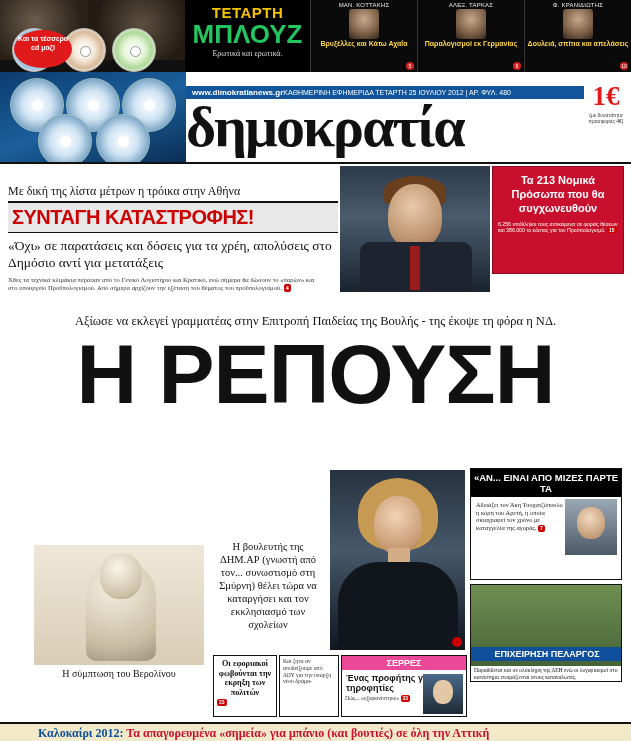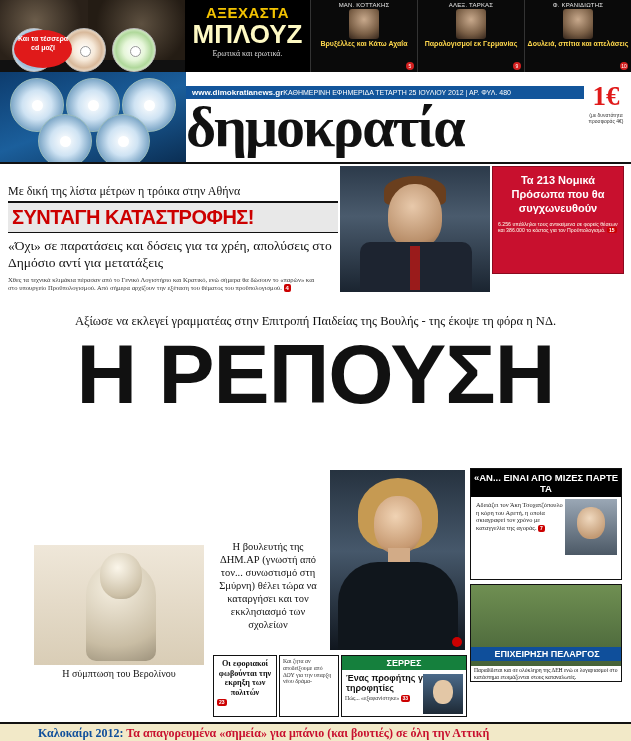--- a/index.html
+++ b/index.html
@@ -24,21 +24,21 @@
   .d1{left:12px;top:28px;width:42px;height:42px;background:
      radial-gradient(circle at 50% 50%, #ffffff 0%, #d9e8f6 35%, #9bbdd8 60%, #dfe9f2 80%, #b9cfe0 100%);}
   .d2{left:62px;top:28px;width:42px;height:42px;background:
      radial-gradient(circle at 50% 50%, #ffffff 0%, #f6e9d9 35%, #d8b99b 60%, #f2ecdf 80%, #e0d0b9 100%);}
   .d3{left:112px;top:28px;width:42px;height:42px;background:
      radial-gradient(circle at 50% 50%, #ffffff 0%, #e6f6d9 35%, #b0d89b 60%, #e7f2df 80%, #c9e0b9 100%);}
   .cd-badge{position:absolute;left:14px;top:30px;width:58px;height:38px;border-radius:50%;background:#e01a1a;color:#fff;
      font-family:"Liberation Sans",sans-serif;font-size:7px;font-weight:bold;text-align:center;line-height:9px;padding-top:4px;box-sizing:border-box;z-index:5;}
   .ts-mid{width:125px;height:72px;background:#000;color:#fff;position:relative;text-align:center;}
   .ts-mid .l1{font-family:"Liberation Sans",sans-serif;font-size:15px;font-weight:bold;color:#f3c300;letter-spacing:0.5px;margin-top:4px;}
-  .ts-mid .l2{font-family:"Liberation Sans",sans-serif;font-size:26px;font-weight:bold;color:#fef9c3;line-height:26px;}
+  .ts-mid .l2{font-family:"Liberation Sans",sans-serif;font-size:26px;font-weight:bold;color:#22c55e;line-height:26px;}
   .ts-mid .l3{font-family:"Liberation Serif",serif;font-size:8px;color:#ddd;margin-top:2px;}
   .ts-cols{flex:1;display:flex;}
   .ts-col{flex:1;border-left:1px solid #333;position:relative;color:#fff;text-align:center;}
   .ts-col .name{font-family:"Liberation Sans",sans-serif;font-size:6px;color:#e8e8e8;padding-top:2px;letter-spacing:0.2px;}
   .ts-col .face{width:30px;height:30px;border-radius:3px;margin:1px auto 0;background:
      radial-gradient(circle at 50% 35%, #c8a98c 0%, #7a5f46 60%, #33241a 100%);}
   .ts-col .cap{font-family:"Liberation Sans",sans-serif;font-size:7px;color:#ffd84d;font-weight:bold;line-height:8px;margin-top:1px;}
   .ts-col .pg{position:absolute;right:3px;bottom:2px;background:#d32020;color:#fff;font-size:5px;
      font-family:"Liberation Sans",sans-serif;border-radius:50%;width:8px;height:8px;line-height:8px;}
 
@@ -132,21 +132,21 @@
   .greenbox .cap{position:absolute;left:0;bottom:0;width:152px;background:#fff;color:#111;
      font-family:"Liberation Serif",serif;font-size:5.6px;line-height:6.4px;padding:1px 3px;box-sizing:border-box;}
 
   
   .bbox{position:absolute;top:655px;height:62px;border:1px solid #111;box-sizing:border-box;background:#fff;}
   .bb1{left:213px;width:64px;}
   .bb2{left:279px;width:60px;}
   .bb3{left:341px;width:126px;}
   .bbox .t{font-family:Liberation Serif, serif;font-weight:bold;font-size:8.2px;line-height:9.5px;color:#111;text-align:center;padding:3px 2px 0;}
   .bbox .s{font-family:"Liberation Serif",serif;font-size:5.8px;line-height:6.8px;color:#333;padding:2px 3px;}
-  .bb3 .hd{background:#15803d;color:#fff;font-family:"Liberation Sans",sans-serif;font-weight:bold;font-size:9px;text-align:center;padding:2px 0;}
+  .bb3 .hd{background:#ec4899;color:#fff;font-family:"Liberation Sans",sans-serif;font-weight:bold;font-size:9px;text-align:center;padding:2px 0;}
   .bb3 .mid{font-family:"Liberation Sans",sans-serif;font-weight:bold;font-size:9px;color:#111;line-height:10px;padding:3px 4px 0;}
   .bb3 .ph{position:absolute;right:3px;top:18px;width:40px;height:40px;background:
     linear-gradient(180deg,#4b6a8a 0%,#1e2a36 100%);}
   .bb3 .ph .f{position:absolute;left:10px;top:6px;width:20px;height:24px;border-radius:46%;background:#e3c7a6;}
   .minibadge{display:inline-block;background:#c00;color:#fff;font-family:"Liberation Sans",sans-serif;
      font-size:5px;font-weight:bold;border-radius:2px;padding:0 2px;}
 
   
   .bottomstrip{position:absolute;left:0;top:722px;width:631px;height:19px;background:#f2e9c8;border-top:2px solid #111;}
   .bottomstrip .txt{font-family:"Liberation Serif",serif;font-size:12px;color:#111;padding:2px 0 0 38px;}
@@ -168,21 +168,21 @@
         </div>
       <div class="disc d2">
           <div class="hole"></div>
         </div>
       <div class="disc d3">
           <div class="hole"></div>
         </div>
       <div class="cd-badge">Και τα τέσσερα cd μαζί</div>
     </div>
     <div class="ts-mid">
-      <div class="l1">ΑΞΕΧΑΣΤΑ</div>
+      <div class="l1">ΤΕΤΑΡΤΗ</div>
       <div class="l2">ΜΠΛΟΥΖ</div>
       <div class="l3">Ερωτικά και ερωτικά.</div>
     </div>
     <div class="ts-cols">
       <div class="ts-col">
         <div class="name">ΜΑΝ. ΚΟΤΤΑΚΗΣ</div>
         <div class="face"></div>
         <div class="cap">Βρυξέλλες και Κάτω Αχαΐα</div>
         <div class="pg">5</div>
       </div>

